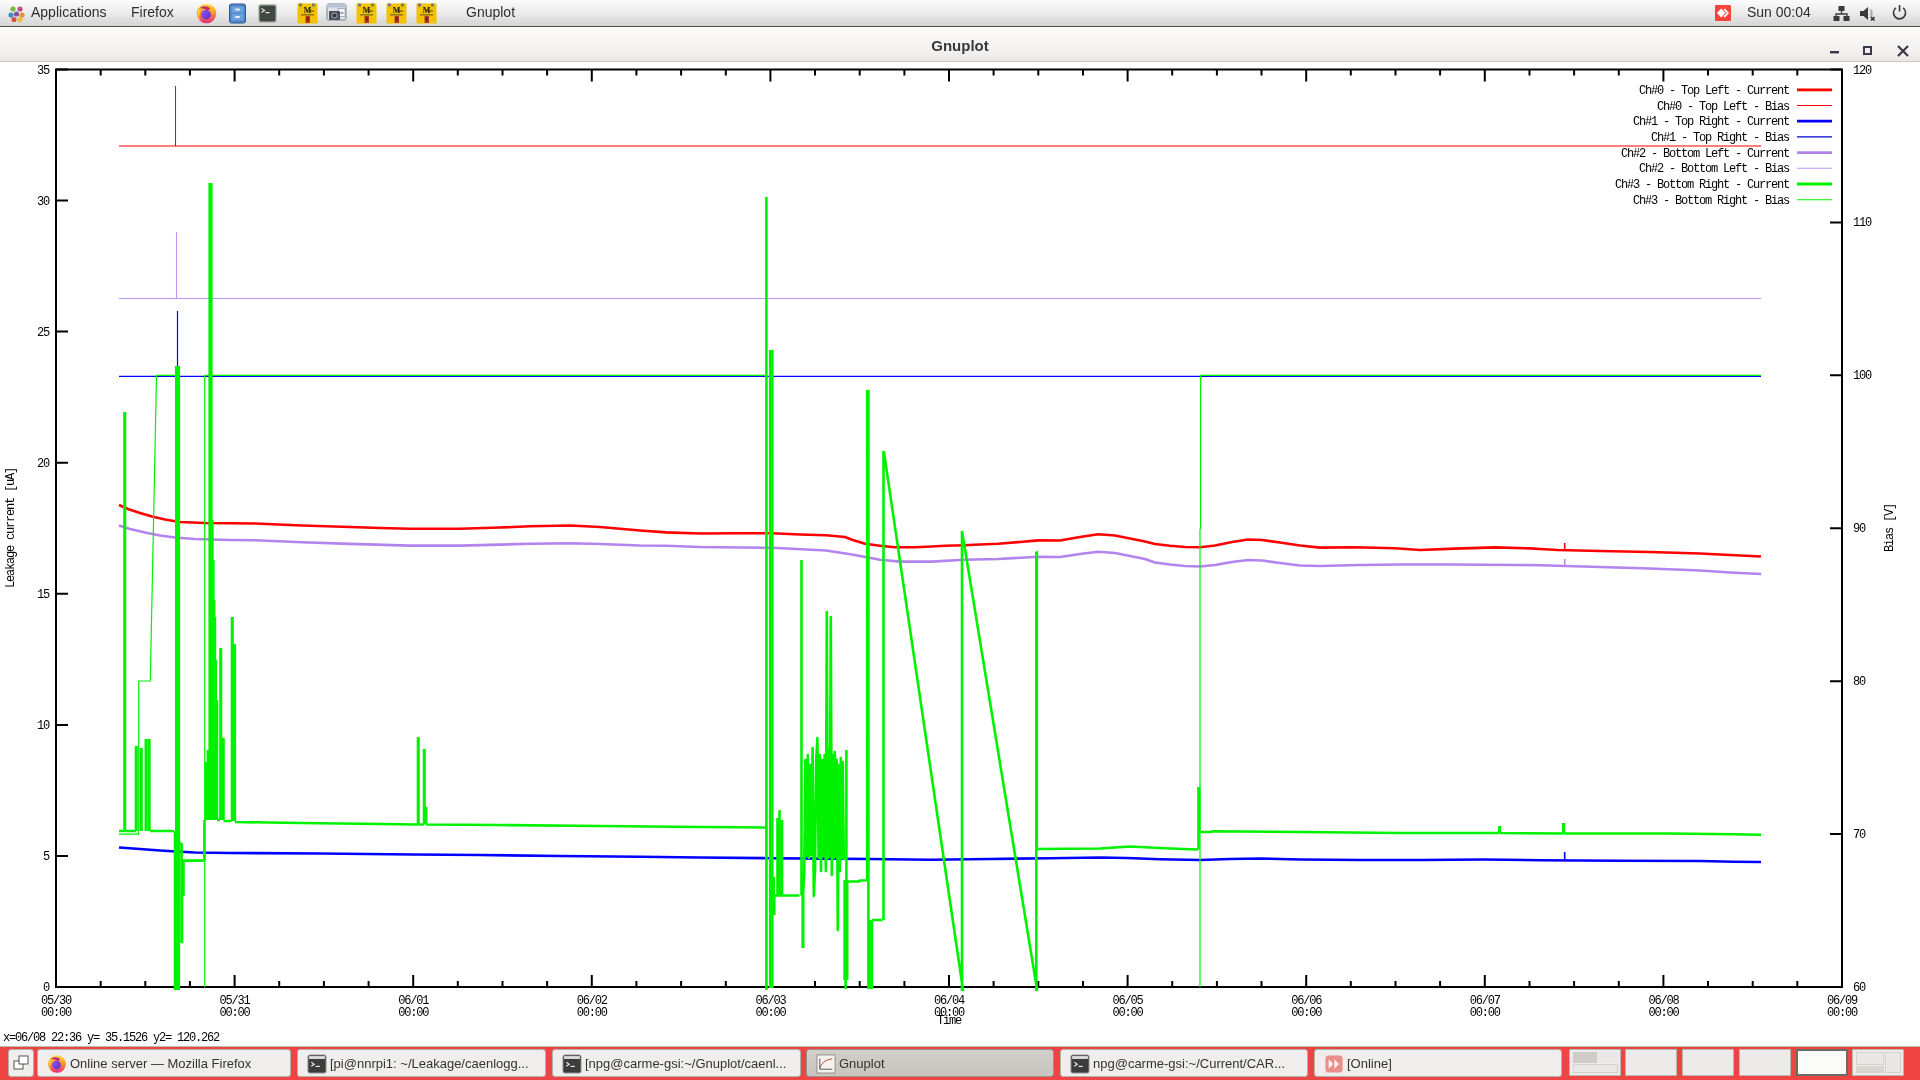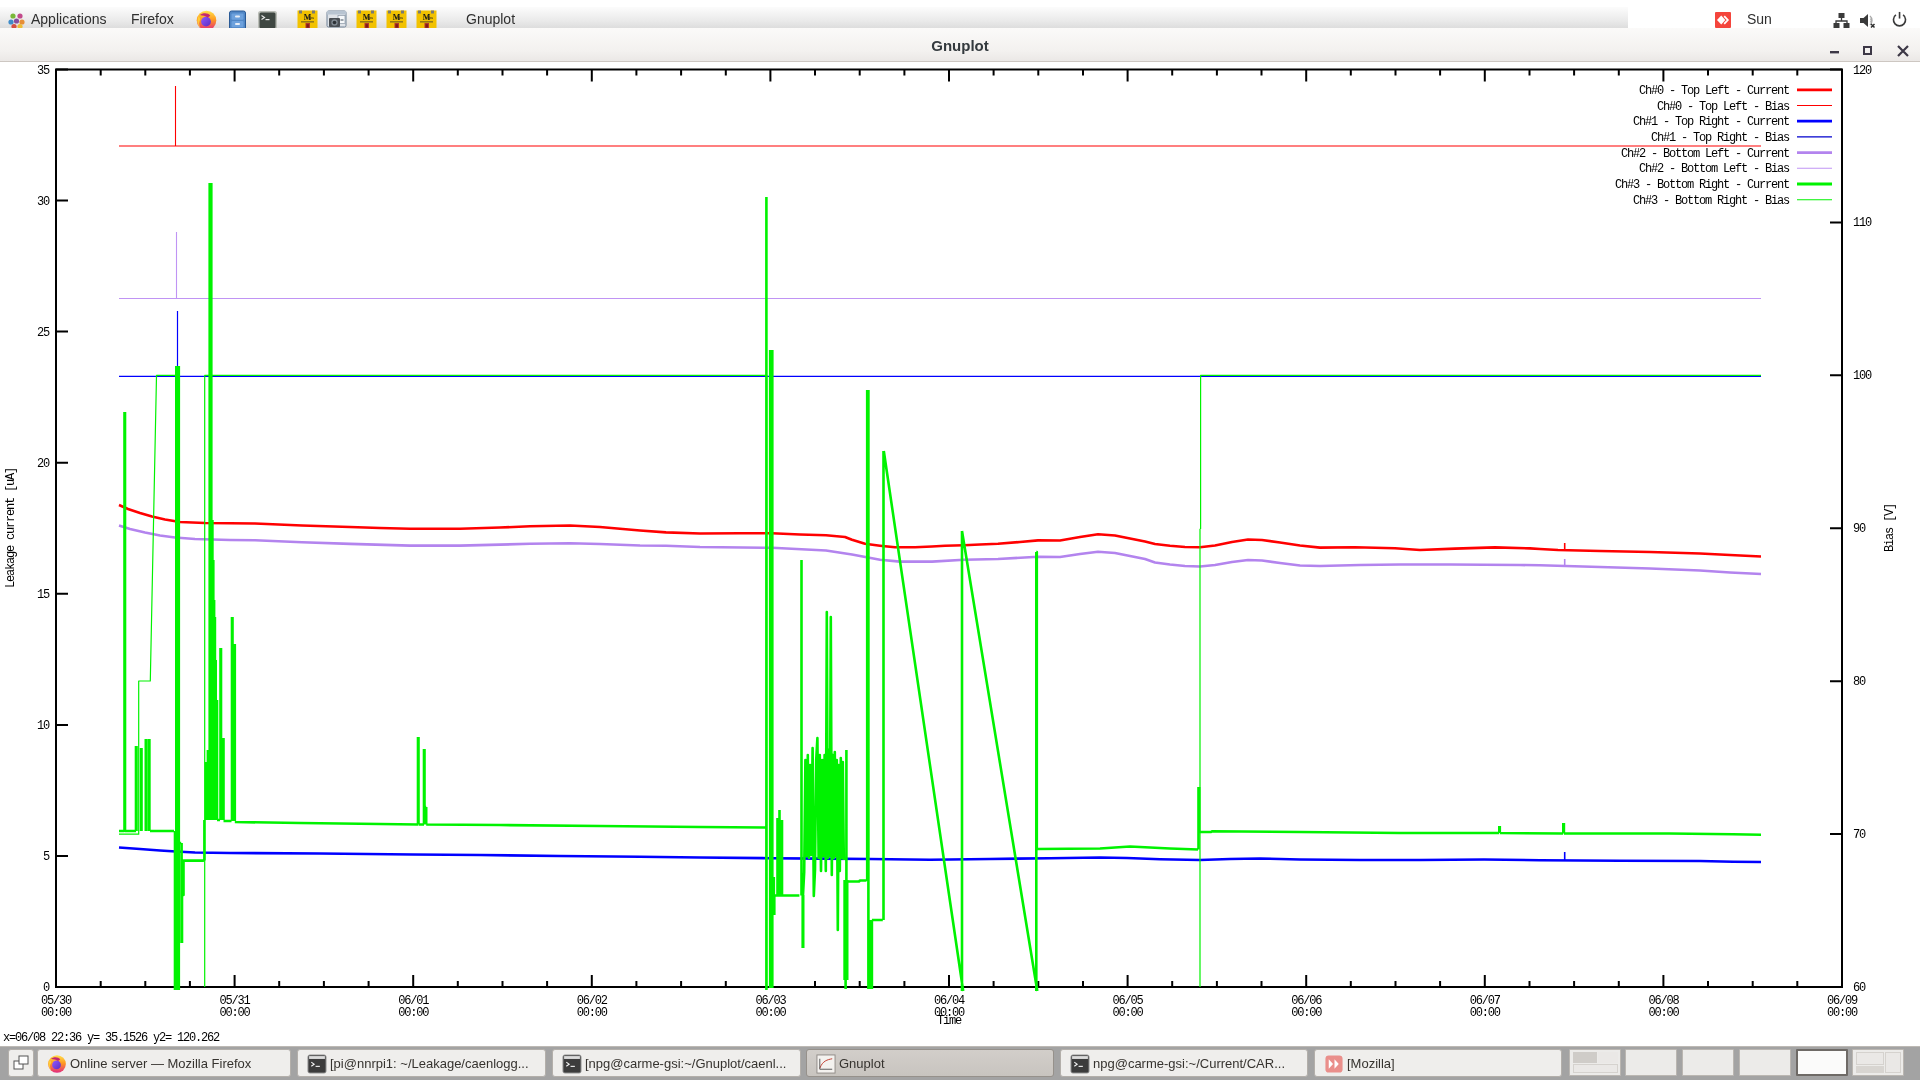--- a/index.html
+++ b/index.html
@@ -1,25 +1,25 @@
 <!DOCTYPE html>
 <html><head><meta charset="utf-8"><style>
 
 *{margin:0;padding:0;box-sizing:border-box}
 body{width:1920px;height:1080px;position:relative;overflow:hidden;
  font-family:"Liberation Sans",sans-serif;background:#fff}
 .abs{position:absolute}
-#topbar{left:0;top:7px;width:1628px;height:27px;
+#topbar{left:0;top:0;width:1920px;height:27px;
  background:linear-gradient(#fcfcfc,#e9e9e9 55%,#d4d4d4);border-bottom:1px solid #4d4d4d}
 #topbar .lbl{position:absolute;top:4px;font-size:14px;color:#2f2f2f}
 #titlebar{left:0;top:28px;width:1920px;height:34px;
  background:linear-gradient(#fbfaf9,#f3f1ef 70%,#ebe8e6);border-bottom:1px solid #cdc7c2}
 #title{position:absolute;left:0;top:9px;width:100%;text-align:center;
  font-size:15px;font-weight:bold;color:#343a3e}
-#taskbar{left:0;top:1046px;width:1920px;height:34px;background:#a3a3a3;
+#taskbar{left:0;top:1046px;width:1920px;height:34px;background:#ef4444;
  border-top:1px solid #bdb9b4}
 .tbtn{position:absolute;top:2px;height:28px;background:#efeeec;
  border:1px solid #b3afaa;border-radius:3px;font-size:13px;color:#36332f;
  white-space:nowrap;overflow:hidden}
 .tbtn .tx{position:absolute;left:34px;top:6px}
 .ticon{position:absolute;left:9px;top:4px;width:20px;height:20px}
 .wtile{position:absolute;top:2px;height:27px;width:52px;background:#ecebe9;
  border:1px solid #bab6b1;border-radius:1px}
 
 </style></head><body>
@@ -270,21 +270,21 @@
 <rect x="9" y="12.4" width="4.5" height="1.2" fill="#eee"></rect>
       </svg>
       <div class="tx" style="left:32px">npg@carme-gsi:~/Current/CAR...</div>
     </div>
 <div class="tbtn" style="left:1314px;width:248px">
       <svg class="ticon" viewBox="0 0 21 21">
 <rect x="1.5" y="1.5" width="18" height="18" rx="3.5" fill="#ea8f8b"></rect>
 <path d="M5,5.5 l4.5,5 l-4.5,5 z" fill="#fff"></path>
         <path d="M11,5.5 l4.5,5 l-4.5,5 z" fill="#fff"></path>
       </svg>
-      <div class="tx" style="left:32px">[Mozilla]</div>
+      <div class="tx" style="left:32px">[Online]</div>
     </div>
 <div class="wtile" style="left:1569px">
       <div class="abs" style="left:3px;top:2px;width:24px;height:11px;background:#cfccc8"></div>
       <div class="abs" style="left:28px;top:2px;width:20px;height:11px;background:#eae8e6"></div>
       <div class="abs" style="left:3px;top:14px;width:45px;height:9px;background:#eae8e6;border:1px solid #d5d2ce"></div>
     </div>
     <div class="wtile" style="left:1625px"></div>
     <div class="wtile" style="left:1682px"></div>
     <div class="wtile" style="left:1739px"></div>
     <div class="wtile" style="left:1796px;background:#fbfbfa;border:2px solid #6e6a66"></div>

